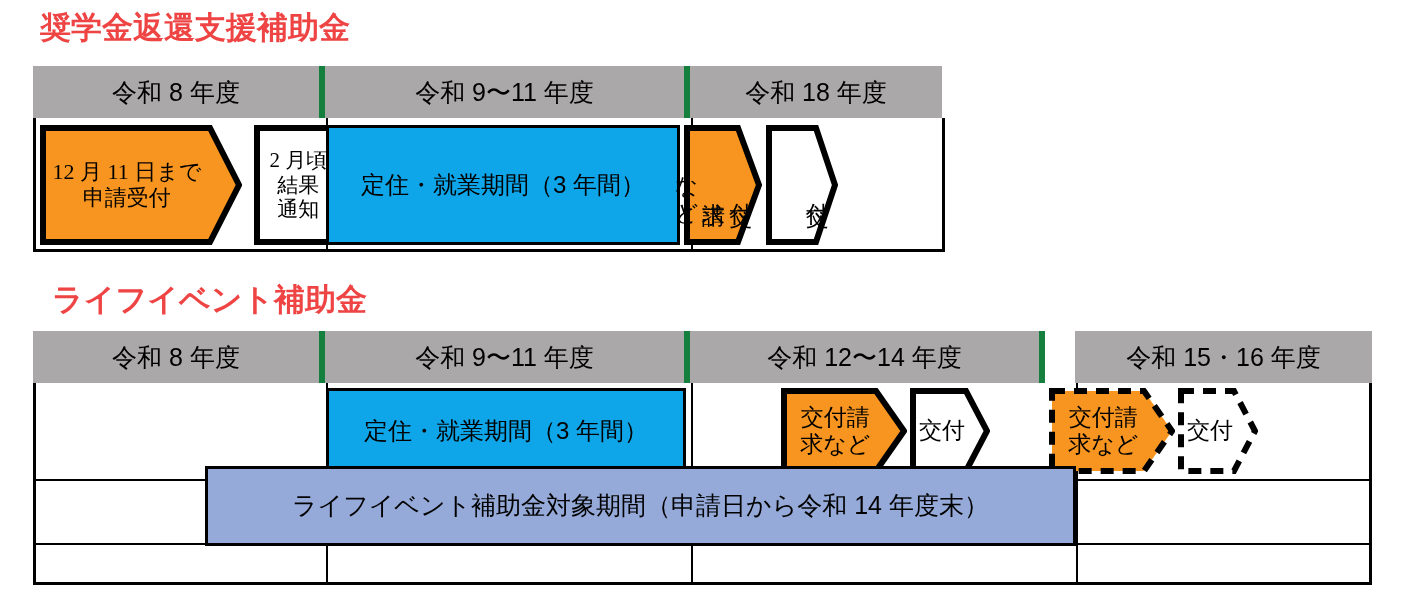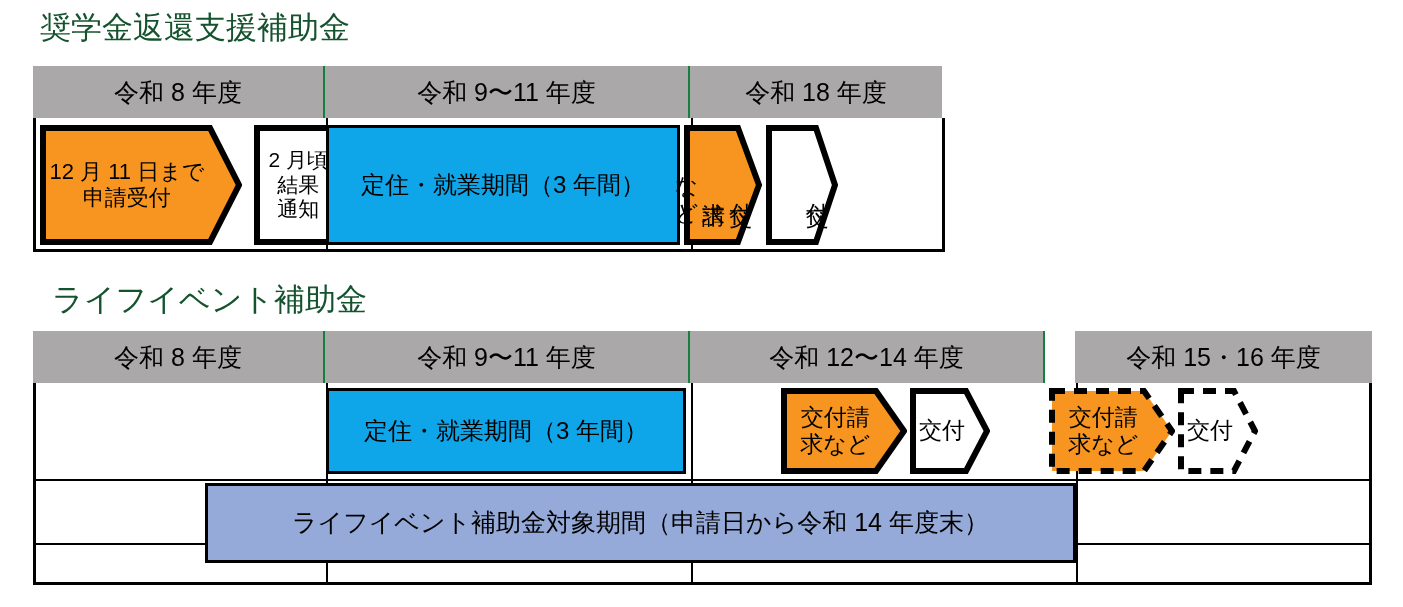--- a/index.html
+++ b/index.html
@@ -15,40 +15,40 @@
     overflow: hidden;
     position: relative;
   }
 
   .page { position: absolute; left: 0; top: 0; width: 1403px; height: 607px; }
 
   
   .section-title {
     position: absolute;
     font-size: 31px;
-    font-weight: normal;
+    font-weight: bold;
     letter-spacing: 0px;
     line-height: 1;
     white-space: nowrap;
-    color: #14532d;
+    color: #ef4444;
   }
   #title-1 { left: 40px; top: 12px; }
   #title-2 { left: 52px; top: 284px; }
 
   
   .timeline-table { position: absolute; }
 
   .header-row { position: absolute; left: 0; top: 0; height: 52px; }
   .header-cell {
     position: absolute;
     top: 0;
     height: 52px;
     background: #aaa8a8;
     box-sizing: border-box;
-    border-right: 2px solid #15803d;
+    border-right: 6px solid #15803d;
     display: flex;
     align-items: center;
     justify-content: center;
     font-size: 25px;
     line-height: 1;
     white-space: nowrap;
   }
   .header-cell:last-child { border-right: none; }
 
   .body-area {
@@ -97,20 +97,21 @@
 
   
   .chev { background: transparent; border: none; }
   .chev svg { position: absolute; left: 0; top: 0; width: 100%; height: 100%; }
   .chev .chev-label {
     position: relative;
     z-index: 2;
     width: 100%;
     padding-right: 14%;
     box-sizing: border-box;
+    font-family: Liberation Serif, serif;
   }
 
   .v-text { writing-mode: vertical-rl; text-orientation: upright; }
 </style>
 </head>
 <body>
 
 <div class="page">
 
   <div class="section-title" id="title-1">奨学金返還支援補助金</div>
@@ -212,18 +213,18 @@
 求など</div>
     </div>
 
     <div class="shape chev" style="left:1145px; top:57px; width:80px; height:86px; font-size:23px;">
       <svg viewBox="0 0 80 86" preserveAspectRatio="none" aria-hidden="true">
         <polygon points="3,3 56,3 77,43 56,83 3,83" fill="#FFFFFF" stroke="#000000" stroke-width="6" stroke-dasharray="13 9"></polygon>
       </svg>
       <div class="chev-label" style="padding-right:20%;">交付</div>
     </div>
 
-    <div class="shape bar bar-blue" style="left:172px; top:152px; width:871px; height:80px; font-size:25px;">
+    <div class="shape bar bar-blue" style="left:172px; top:135px; width:871px; height:80px; font-size:25px;">
       <span>ライフイベント補助金対象期間（申請日から令和 14 年度末）</span>
     </div>
   </div>
 
 </div>
 
 </body></html>

